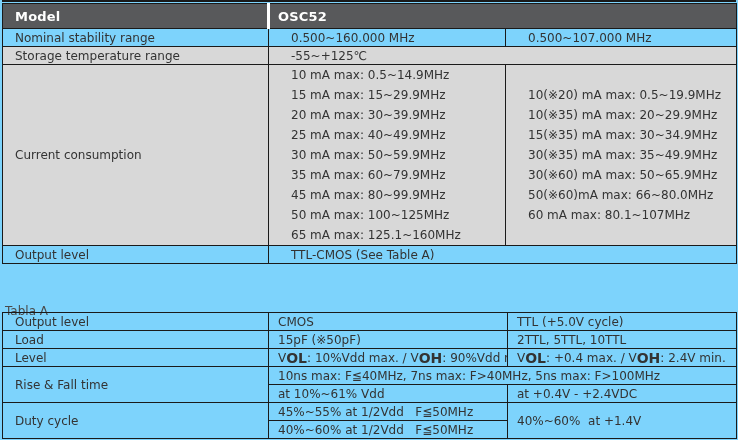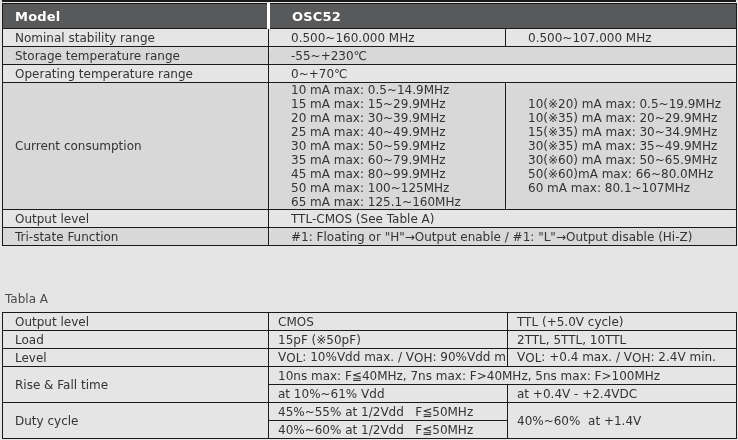--- a/index.html
+++ b/index.html
@@ -1,60 +1,60 @@
 <!DOCTYPE html>
 <html><head>
 <meta charset="utf-8">
 <style>
   html,body { margin:0; padding:0; background:#ffffff; }
   body {
     width:738px; height:440px;
     font-family:"DejaVu Sans","Liberation Sans",sans-serif;
   }
-  .page { position:relative; width:738px; height:440px; overflow:hidden; background:#e5e5e5; }
+  .page { position:relative; width:738px; height:440px; overflow:hidden; background:#7dd3fc; }
 
   .topline {
     position:absolute; top:0; left:2px; width:734px;
     border-top:2px solid #1a1a1a; height:0;
   }
 
   table.spec {
     border-collapse:collapse; table-layout:fixed;
     width:734px;
   }
   .t1 { position:absolute; top:3px; left:2px; }
   .t2 { position:absolute; top:312px; left:2px; }
 
   table.spec td {
     border:1px solid #1a1a1a;
     font-size:12px; color:#333333;
     height:17px; padding:0 4px 0 12px;
     vertical-align:middle; white-space:nowrap; overflow:hidden;
   }
   
-  .t1 td.val { padding-left:22px;border-radius:6px; }
+  .t1 td.val { padding-left:22px; }
   
   .t2 td.val { padding-left:9px; }
 
   tr.head td {
     background:#58595b; color:#ffffff;
     font-weight:bold; font-size:13px;
     height:24px; letter-spacing:0.2px;
   }
-  tr.head td.gap { border-left:3px solid #ffffff; padding-left:22px; }
+  tr.head td.gap { border-left:3px solid #ffffff; padding-left:8px; }
 
   tr.stripe td { background:#d8d8d8; }
 
   td.tall { height:126px; }
-  .ml { white-space:pre-line; line-height:14px; }
+  .ml { white-space:pre-line; line-height:20px; }
 
-  .sub { font-size:12px; vertical-align:-1px; letter-spacing:0; }
+  .sub { font-size:14px; vertical-align:-1px; letter-spacing:0;font-weight:bold; }
 
   .tabla-title {
-    position:absolute; top:292px; left:5px;
+    position:absolute; top:304px; left:5px;
     font-size:12px; color:#4a4a4a;
   }
 </style>
 </head>
 <body>
 
 <div class="page">
 
   <div class="topline"></div>
 
@@ -72,27 +72,23 @@
     </tr>
 
     <tr>
       <td>Nominal stability range</td>
       <td class="val">0.500~160.000 MHz</td>
       <td class="val">0.500~107.000 MHz</td>
     </tr>
 
     <tr class="stripe">
       <td>Storage temperature range</td>
-      <td colspan="2" class="val">-55~+230℃</td>
+      <td colspan="2" class="val">-55~+125℃</td>
     </tr>
 
-    <tr>
-      <td>Operating temperature range</td>
-      <td colspan="2" class="val">0~+70℃</td>
-    </tr>
 
 
 
     <tr class="stripe">
       <td class="tall">Current consumption</td>
       <td class="tall val">
         <div class="ml">10 mA max: 0.5~14.9MHz
 15 mA max: 15~29.9MHz
 20 mA max: 30~39.9MHz
 25 mA max: 40~49.9MHz
@@ -111,24 +107,20 @@
 50(※60)mA max: 66~80.0MHz
 60 mA max: 80.1~107MHz</div>
       </td>
     </tr>
 
     <tr>
       <td>Output level</td>
       <td colspan="2" class="val">TTL-CMOS (See Table A)</td>
     </tr>
 
-    <tr class="stripe">
-      <td>Tri-state Function</td>
-      <td colspan="2" class="val">#1: Floating or "H"→Output enable / #1: "L"→Output disable (Hi-Z)</td>
-    </tr>
   </tbody>
     </table>
 
   <div class="tabla-title">Tabla A</div>
 
   <table class="spec t2">
     <colgroup>
         <col style="width:266px">
         <col style="width:239px">
         <col style="width:229px">

